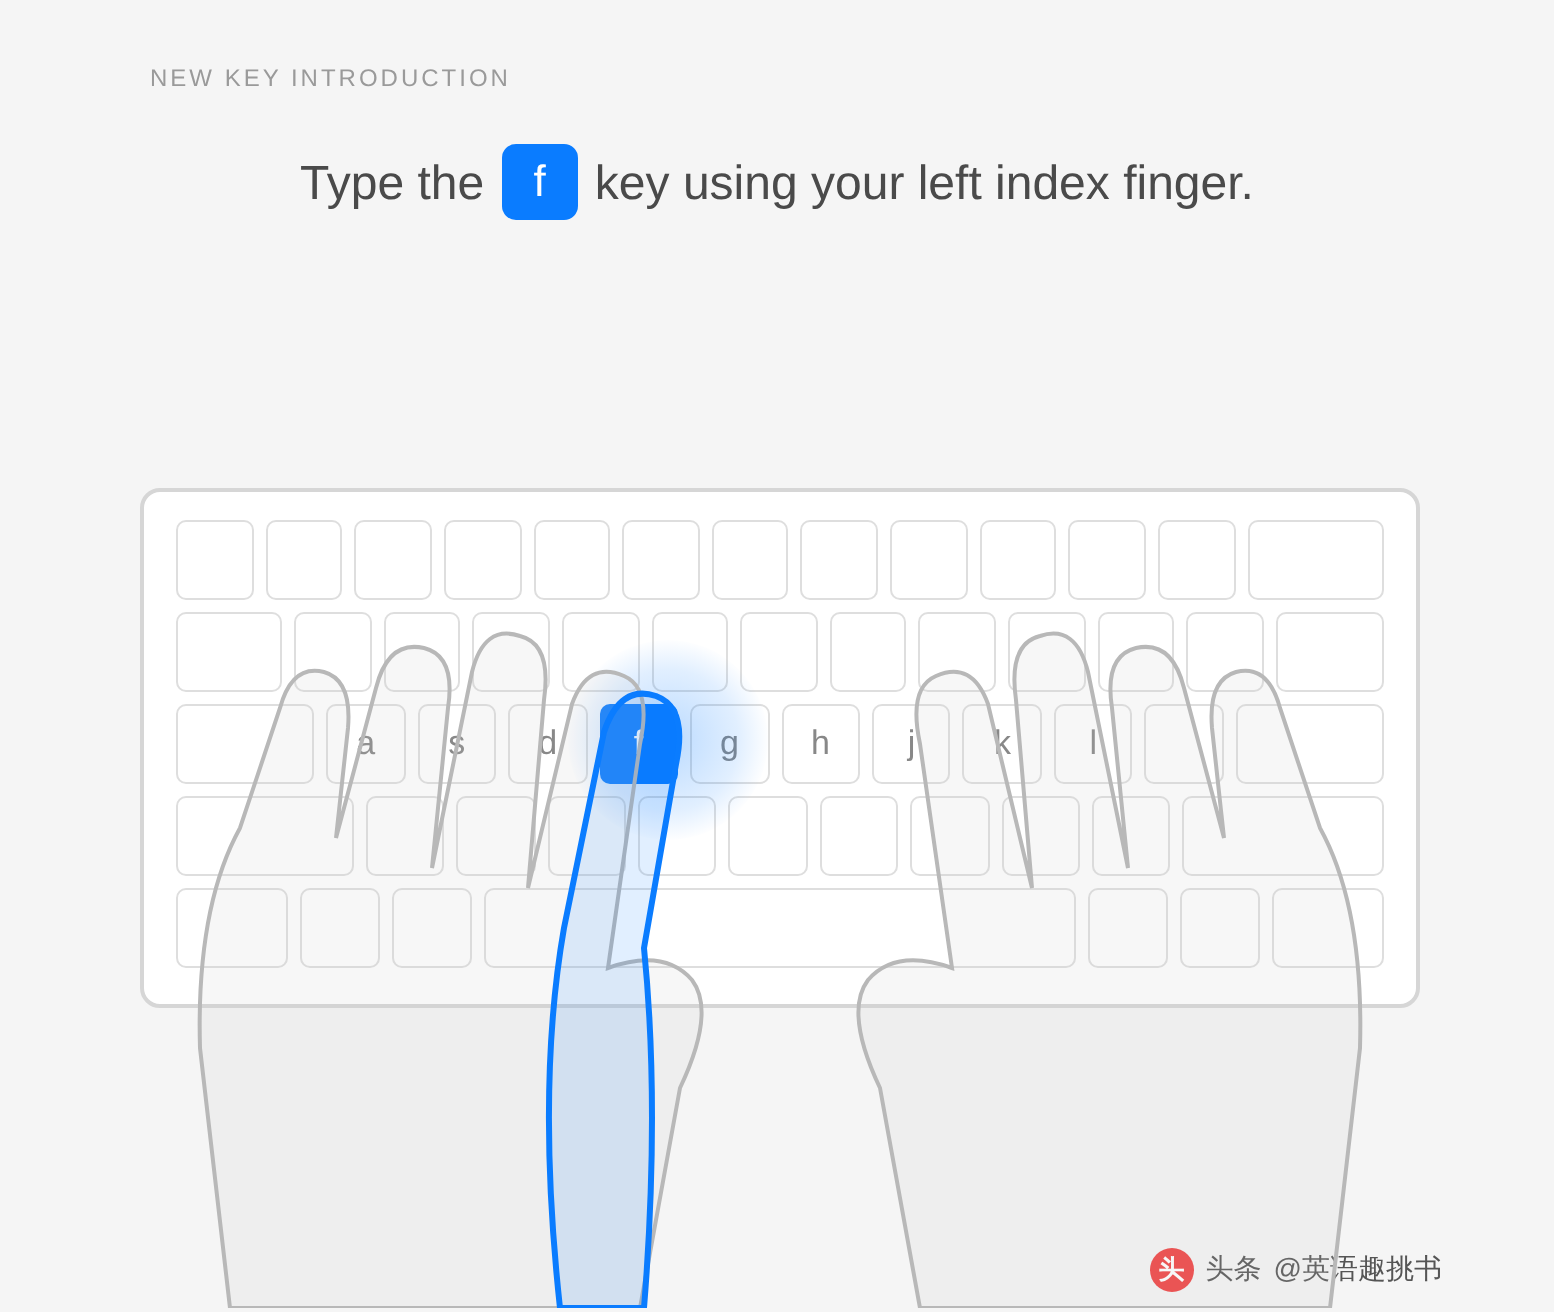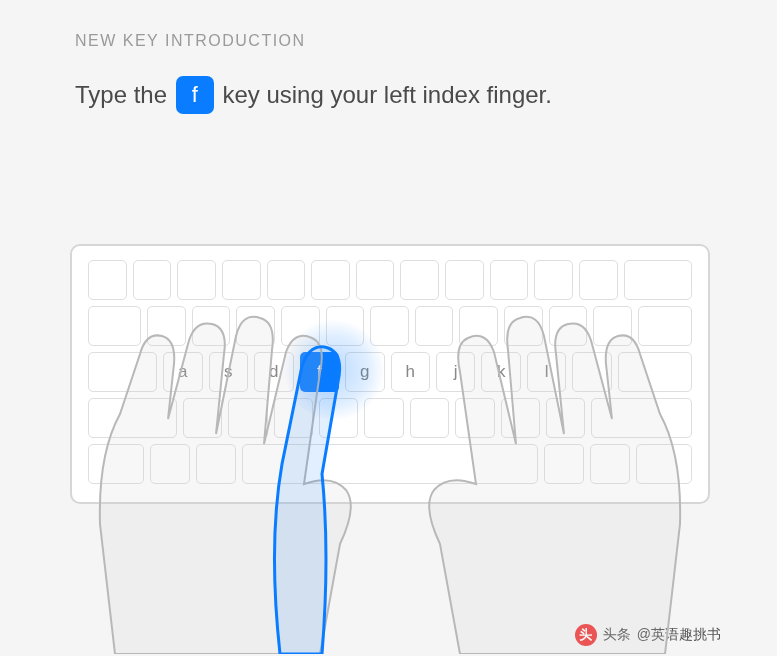--- a/index.html
+++ b/index.html
@@ -9,30 +9,31 @@
       background: #f5f5f5;
       font-family: -apple-system, BlinkMacSystemFont, "Segoe UI", sans-serif;
       color: #333;
       position: relative;
       overflow: hidden;
     }
     .content {
       padding: 32px 75px 0 75px;
     }
     .eyebrow {
-      font-size: 16px;
+      font-size: 12px;
       letter-spacing: 1.5px;
       color: #9a9a9a;
       font-weight: 400;
       margin-bottom: 28px;
     }
     .instruction {
       font-size: 24px;
       color: #4a4a4a;
       line-height: 1.4;
+      text-align: center;
     }
     .key-badge {
       display: inline-flex;
       align-items: center;
       justify-content: center;
       width: 38px;
       height: 38px;
       background: #0a7cff;
       color: #fff;
       border-radius: 7px;

